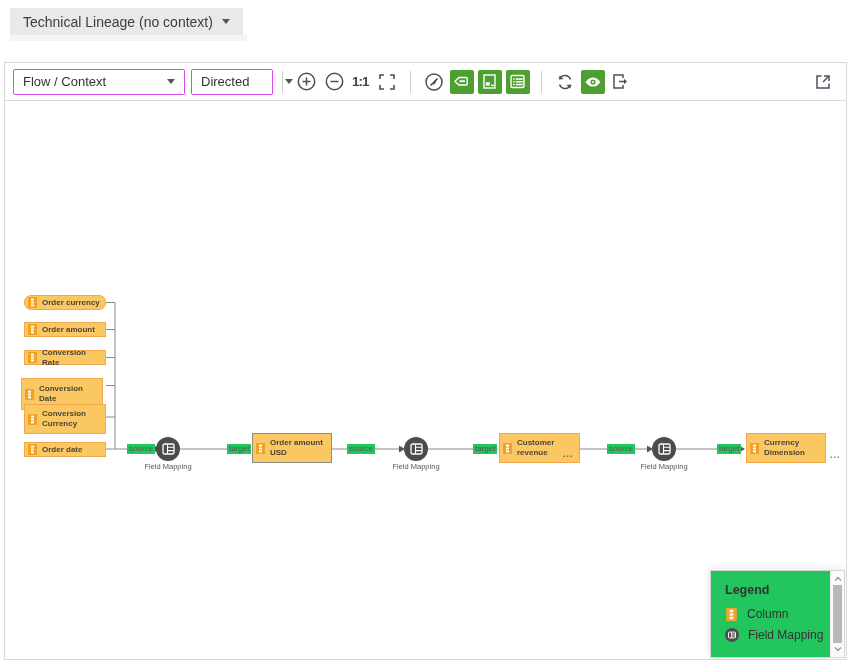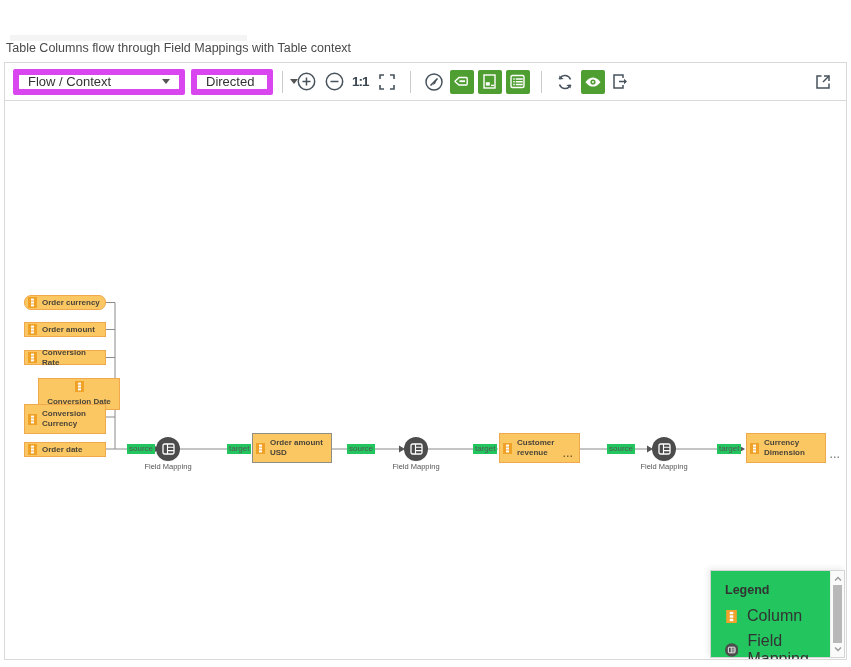--- a/index.html
+++ b/index.html
@@ -9,21 +9,21 @@
   
   .title-btn { position:absolute; left:10px; top:8px; height:27px; background:#e9e9e9; color:#3d3d3d;
     font-size:14px; display:flex; align-items:center; gap:9px; padding:0 13px; cursor:pointer; }
   .title-shadow { position:absolute; left:10px; top:35px; width:237px; height:6px; background:#f4f4f4; }
   .caret { width:0; height:0; border-left:4.5px solid transparent; border-right:4.5px solid transparent; border-top:5px solid #555; display:inline-block; }
   .subtitle { position:absolute; left:6px; top:41px; font-size:12.5px; color:#4a4a4a; }
 
   
   .panel { position:absolute; left:4px; top:62px; width:843px; height:598px; border:1px solid #d9d9d9; background:#fff; }
   .toolbar { height:38px; border-bottom:1px solid #d9d9d9; display:flex; align-items:center; padding:0 8px; }
-  .select { height:26px; border:6px solid #d946ef; border-radius:2px; background:#fff; color:#333; font-size:13px;
+  .select { height:26px; border:1px solid #d946ef; border-radius:2px; background:#fff; color:#333; font-size:13px;
     display:flex; align-items:center; justify-content:space-between; padding:0 9px; cursor:pointer;gap:36px; }
   .sep { width:1px; height:22px; background:#ccc; margin:0 9px; flex:0 0 auto; }
   .tool-ic { width:22px; height:22px; display:flex; align-items:center; justify-content:center; cursor:pointer; margin:0 3px; flex:0 0 auto; }
   .ratio { font-size:13.5px; font-weight:bold; color:#3c4650; letter-spacing:-1px; margin:16px 4px; cursor:pointer; }
   .gbtn { width:24px; height:24px; background:#4f9e31; border-radius:2px; display:flex; align-items:center; justify-content:center; margin:0 2px; cursor:pointer; flex:0 0 auto; }
   .popout { margin-left:auto; margin-right:4px; }
 
   
   .canvas { position:relative; width:841px; height:558px; background:#fff; overflow:hidden; }
   .edges { position:absolute; left:0; top:0; }
@@ -37,33 +37,36 @@
   .fm-circle { position:absolute; width:24px; height:24px; border-radius:50%; background:#4c4c4c; display:flex; align-items:center; justify-content:center; cursor:pointer; }
   .fm-label { position:absolute; font-size:7.5px; color:#555; width:60px; text-align:center; }
   .edge-label { position:absolute; font-size:8px; color:#555; background:#22c55e; padding:0 2px; line-height:10px; }
   .dots { position:absolute; font-size:9px; color:#777; font-weight:bold; letter-spacing:1px; }
 
   
   .legend { position:absolute; left:705px; top:469px; width:135px; height:88px; background:#22c55e; border:1px solid #d5d5d5;
     box-shadow:-2px -2px 6px rgba(0,0,0,0.08); }
   .legend-inner { padding:12px 0 0 14px; }
   .legend-title { font-size:12.5px; font-weight:bold; color:#333; margin-bottom:10px; }
-  .legend-item { display:flex; align-items:center; gap:9px; margin-bottom:7px; font-size:16px; color:#333; }
+  .legend-item { display:flex; align-items:center; gap:9px; margin-bottom:7px; font-size:12px; color:#333; }
   .legend-scroll { position:absolute; right:0; top:0; width:14px; height:100%; background:#fafafa; border-left:1px solid #eee; }
   .ls-chev { position:absolute; left:3px; width:8px; height:8px; }
   .ls-chev svg { display:block; }
   .ls-thumb { position:absolute; left:2px; top:14px; width:9px; height:58px; background:#b8b8b8; }
 </style>
 </head>
 <body>
 
 <div id="app">
 
   <div class="title-shadow"></div>
-  <div class="subtitle">Table Columns flow through Field Mappings with Table context</div>
+  <div class="title-btn">
+    <span>Technical Lineage (no context)</span>
+    <span class="caret"></span>
+  </div>
 
   <div class="panel">
     <div class="toolbar">
       <div class="select" style="width:172px;">
         <span>Flow / Context</span>
         <span class="caret"></span>
       </div>
       <div class="select" style="width:82px; margin-left:6px;">
         <span>Directed</span>
         <span class="caret"></span>
@@ -204,21 +207,21 @@
       </div>
       <div class="col-node" style="left:19px; top:249px; height:15px;">
         <svg class="ndico" width="9" height="11" viewBox="0 0 9 11">
             <rect width="9" height="11" fill="#efa128"></rect>
             <rect x="3" y="1.6" width="3" height="2" fill="#fff"></rect>
             <rect x="3" y="4.5" width="3" height="2" fill="#fff"></rect>
             <rect x="3" y="7.4" width="3" height="2" fill="#fff"></rect>
           </svg>
         <span>Conversion Rate</span>
       </div>
-      <div class="col-node" style="left:33px; top:277px; height:32px;flex-direction:column;">
+      <div class="col-node" style="left:16px; top:277px; height:32px;">
         <svg class="ndico" width="9" height="11" viewBox="0 0 9 11">
             <rect width="9" height="11" fill="#efa128"></rect>
             <rect x="3" y="1.6" width="3" height="2" fill="#fff"></rect>
             <rect x="3" y="4.5" width="3" height="2" fill="#fff"></rect>
             <rect x="3" y="7.4" width="3" height="2" fill="#fff"></rect>
           </svg>
         <span>Conversion Date</span>
       </div>
       <div class="col-node" style="left:19px; top:303px; height:30px;">
         <svg class="ndico" width="9" height="11" viewBox="0 0 9 11">

